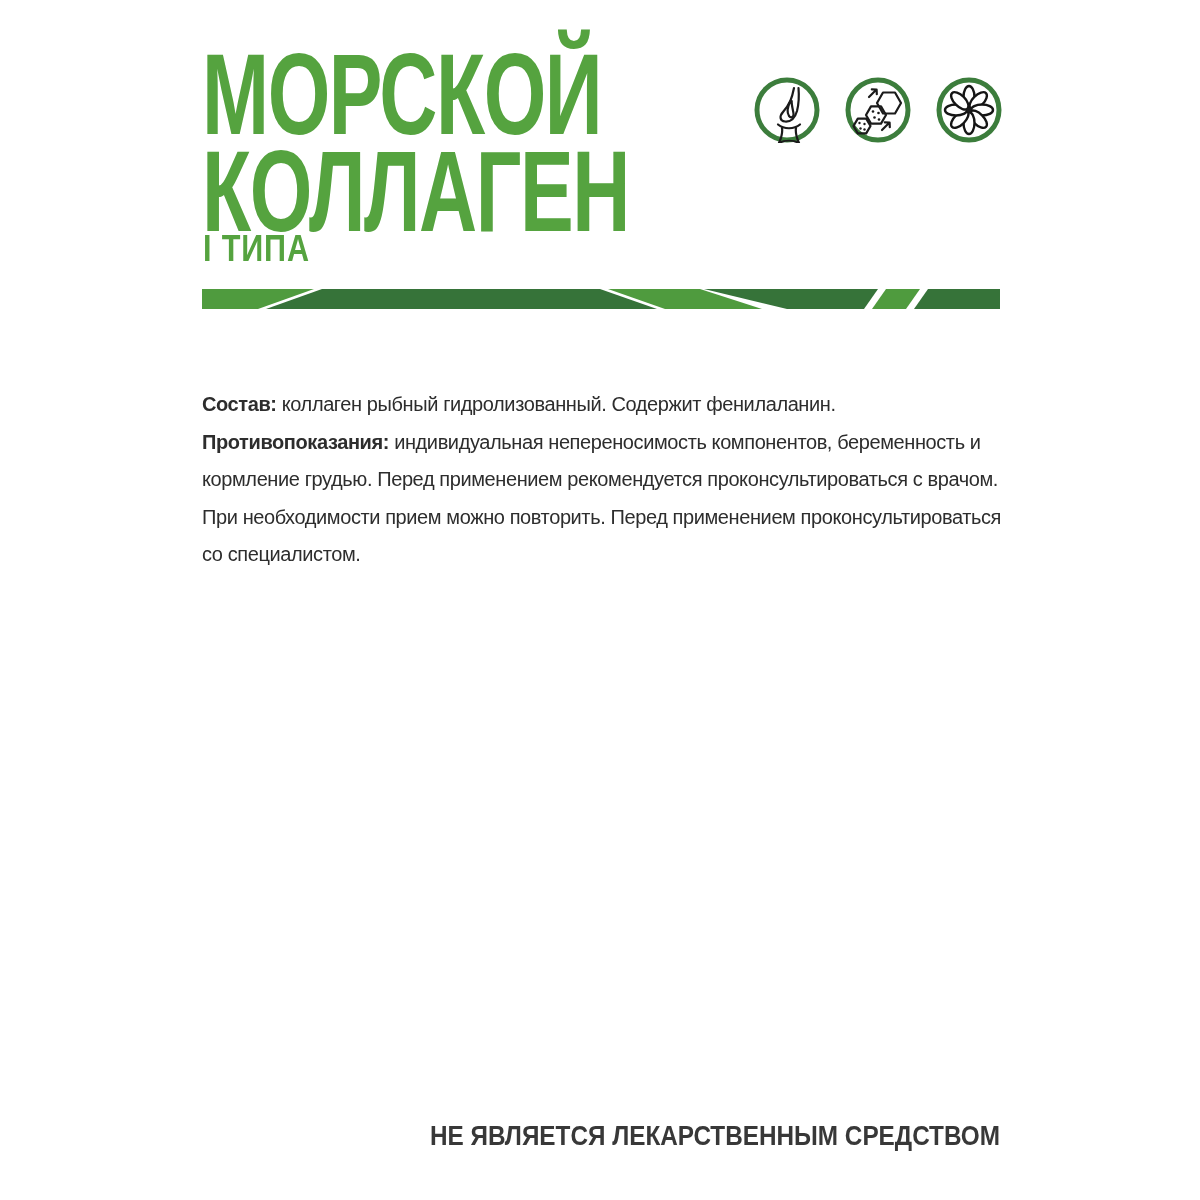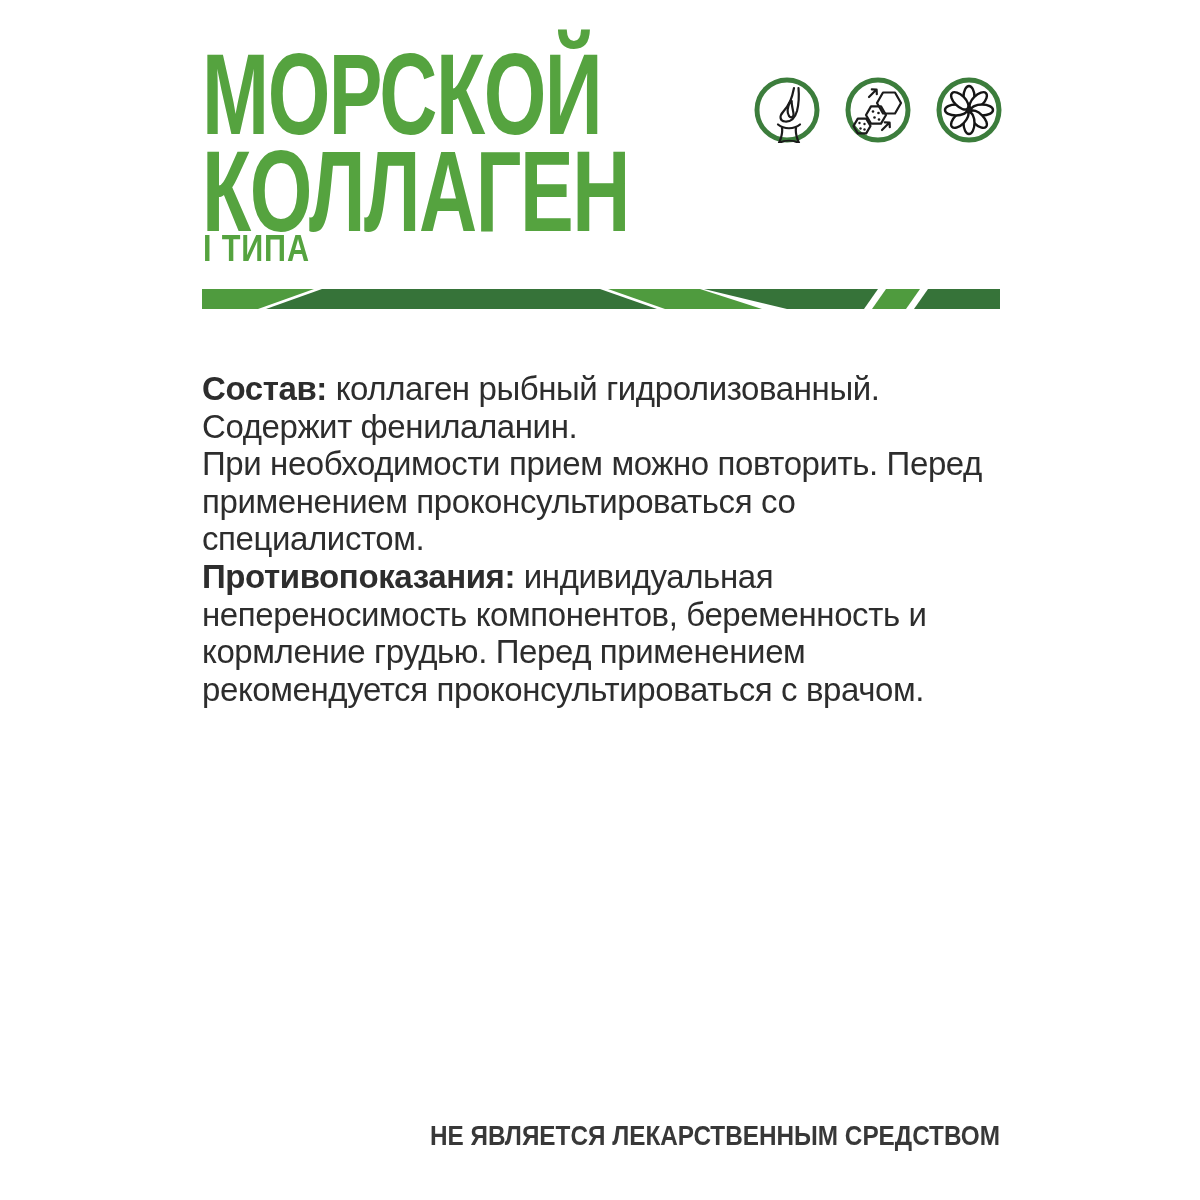--- a/index.html
+++ b/index.html
@@ -29,22 +29,22 @@
   .ring{fill:none;stroke:var(--ring_green);stroke-width:5;}
   .glyph{fill:none;stroke:#1b1b1b;stroke-width:2.2;stroke-linecap:round;stroke-linejoin:round;}
   .glyph-fill{fill:#1b1b1b;stroke:none;}
   .petal{fill:#ffffff;stroke:#151515;stroke-width:2.4;}
   
   .banner{position:absolute;left:202px;top:289px;width:798px;height:20px;}
   .seg-light{fill:var(--banner_light);}
   .seg-dark{fill:var(--banner_dark);}
   
   .body-text{
-    position:absolute;left:202px;top:370px;width:806px;
-    color:var(--text_dark);font-size:33px;line-height:37.6px;letter-spacing:-0.4px;
+    position:absolute;left:202px;top:386px;width:806px;
+    color:var(--text_dark);font-size:20px;line-height:37.6px;letter-spacing:-0.4px;
   }
   .body-text p{margin:0;}
   .body-text .lead{font-weight:bold;}
   
   .disclaimer{
     position:absolute;left:202px;top:1120px;width:798px;margin:0;
     text-align:right;color:#383838;font-weight:bold;font-size:27px;line-height:1.2;
     white-space:nowrap;transform:scaleX(0.9);transform-origin:right top;
   }
 </style>
@@ -107,19 +107,19 @@
     <polygon class="seg-light" points="0,0 112,0 56,20 0,20"></polygon>
     <polygon class="seg-dark" points="120,0 398,0 455,20 64,20"></polygon>
     <polygon class="seg-light" points="406,0 498,0 560,20 463,20"></polygon>
     <polygon class="seg-dark" points="502,0 676,0 662,20 585,20"></polygon>
     <polygon class="seg-light" points="684,0 718,0 704,20 670,20"></polygon>
     <polygon class="seg-dark" points="726,0 798,0 798,20 712,20"></polygon>
   </svg>
 
   <div class="body-text">
     <p><span class="lead">Состав:</span><span> коллаген рыбный гидролизованный. Содержит фенилаланин.</span></p>
+    <p><span class="lead">Противопоказания:</span><span> индивидуальная непереносимость компонентов, беременность и кормление грудью. Перед применением рекомендуется проконсультироваться с врачом.</span></p>
     <p><span class="lead"></span><span>При необходимости прием можно повторить. Перед применением проконсультироваться со специалистом.</span></p>
-    <p><span class="lead">Противопоказания:</span><span> индивидуальная непереносимость компонентов, беременность и кормление грудью. Перед применением рекомендуется проконсультироваться с врачом.</span></p>
   </div>
 
   <p class="disclaimer">НЕ ЯВЛЯЕТСЯ ЛЕКАРСТВЕННЫМ СРЕДСТВОМ</p>
 
 </div>
 
 </body></html>

